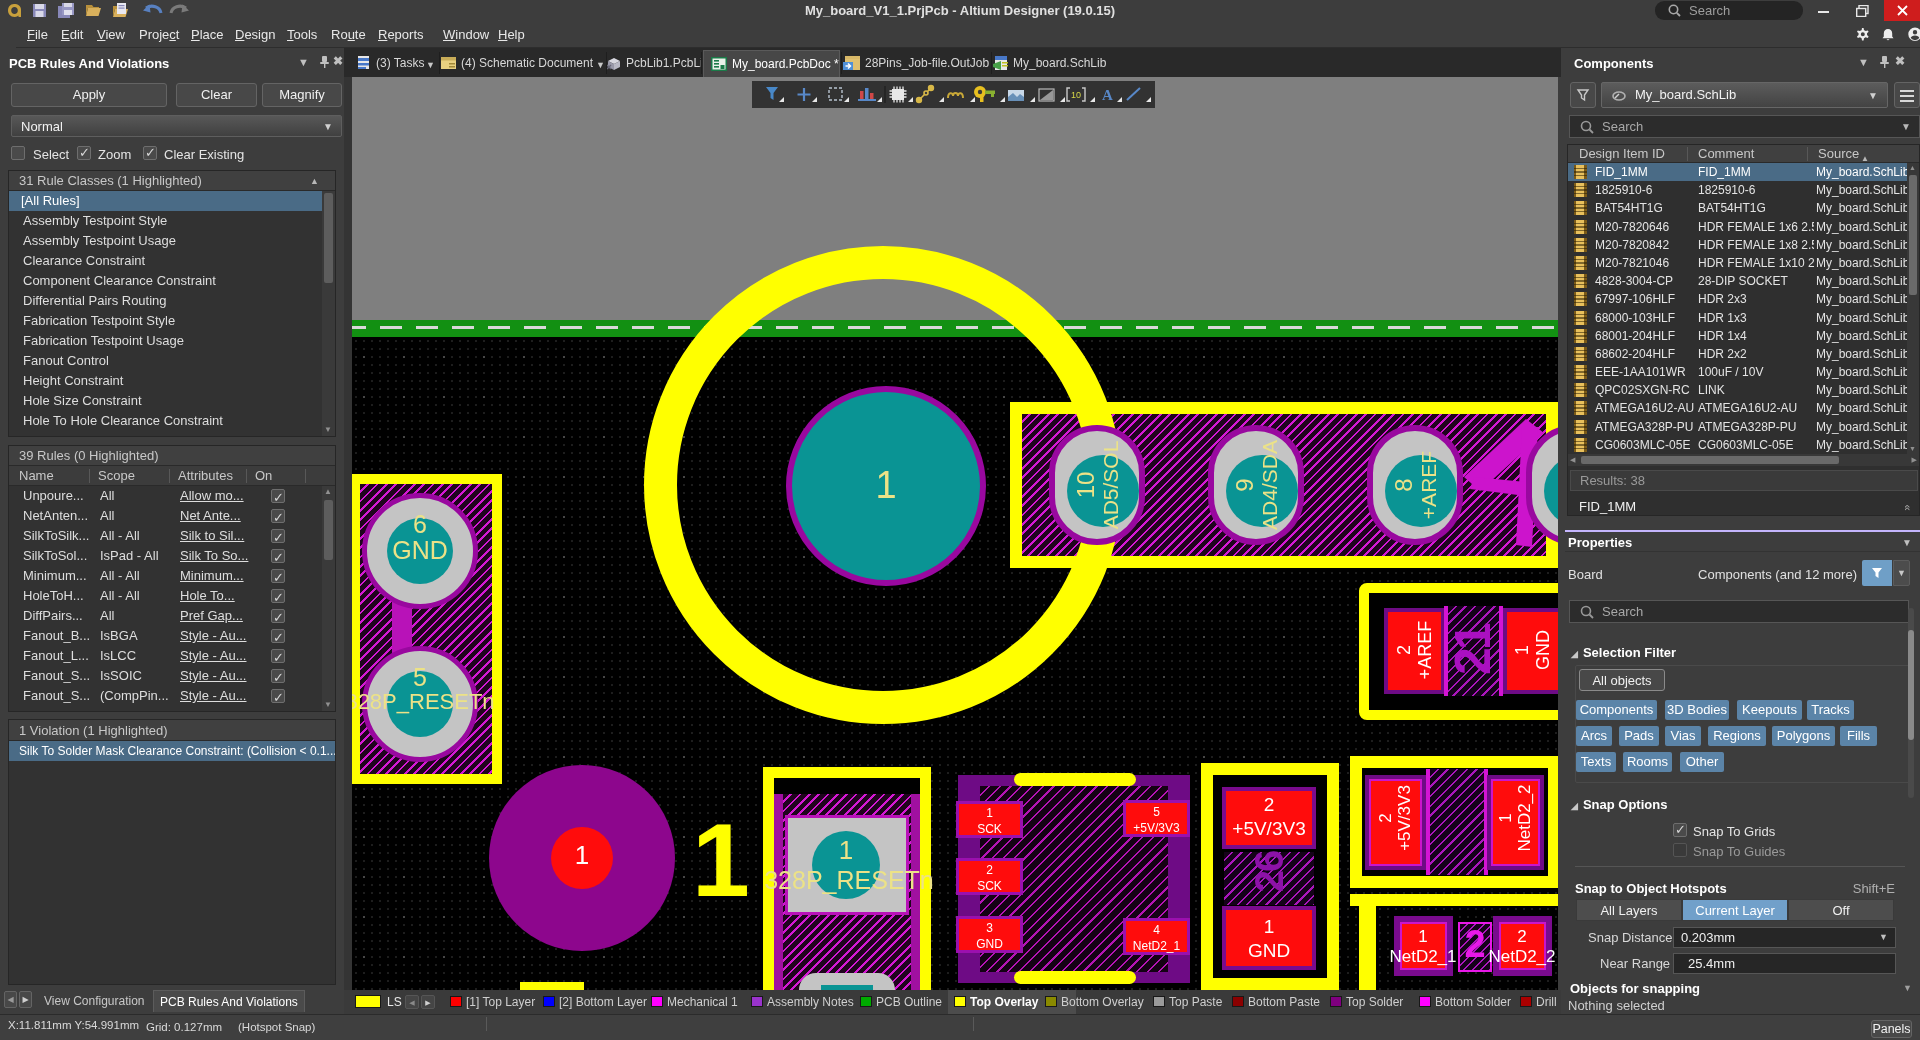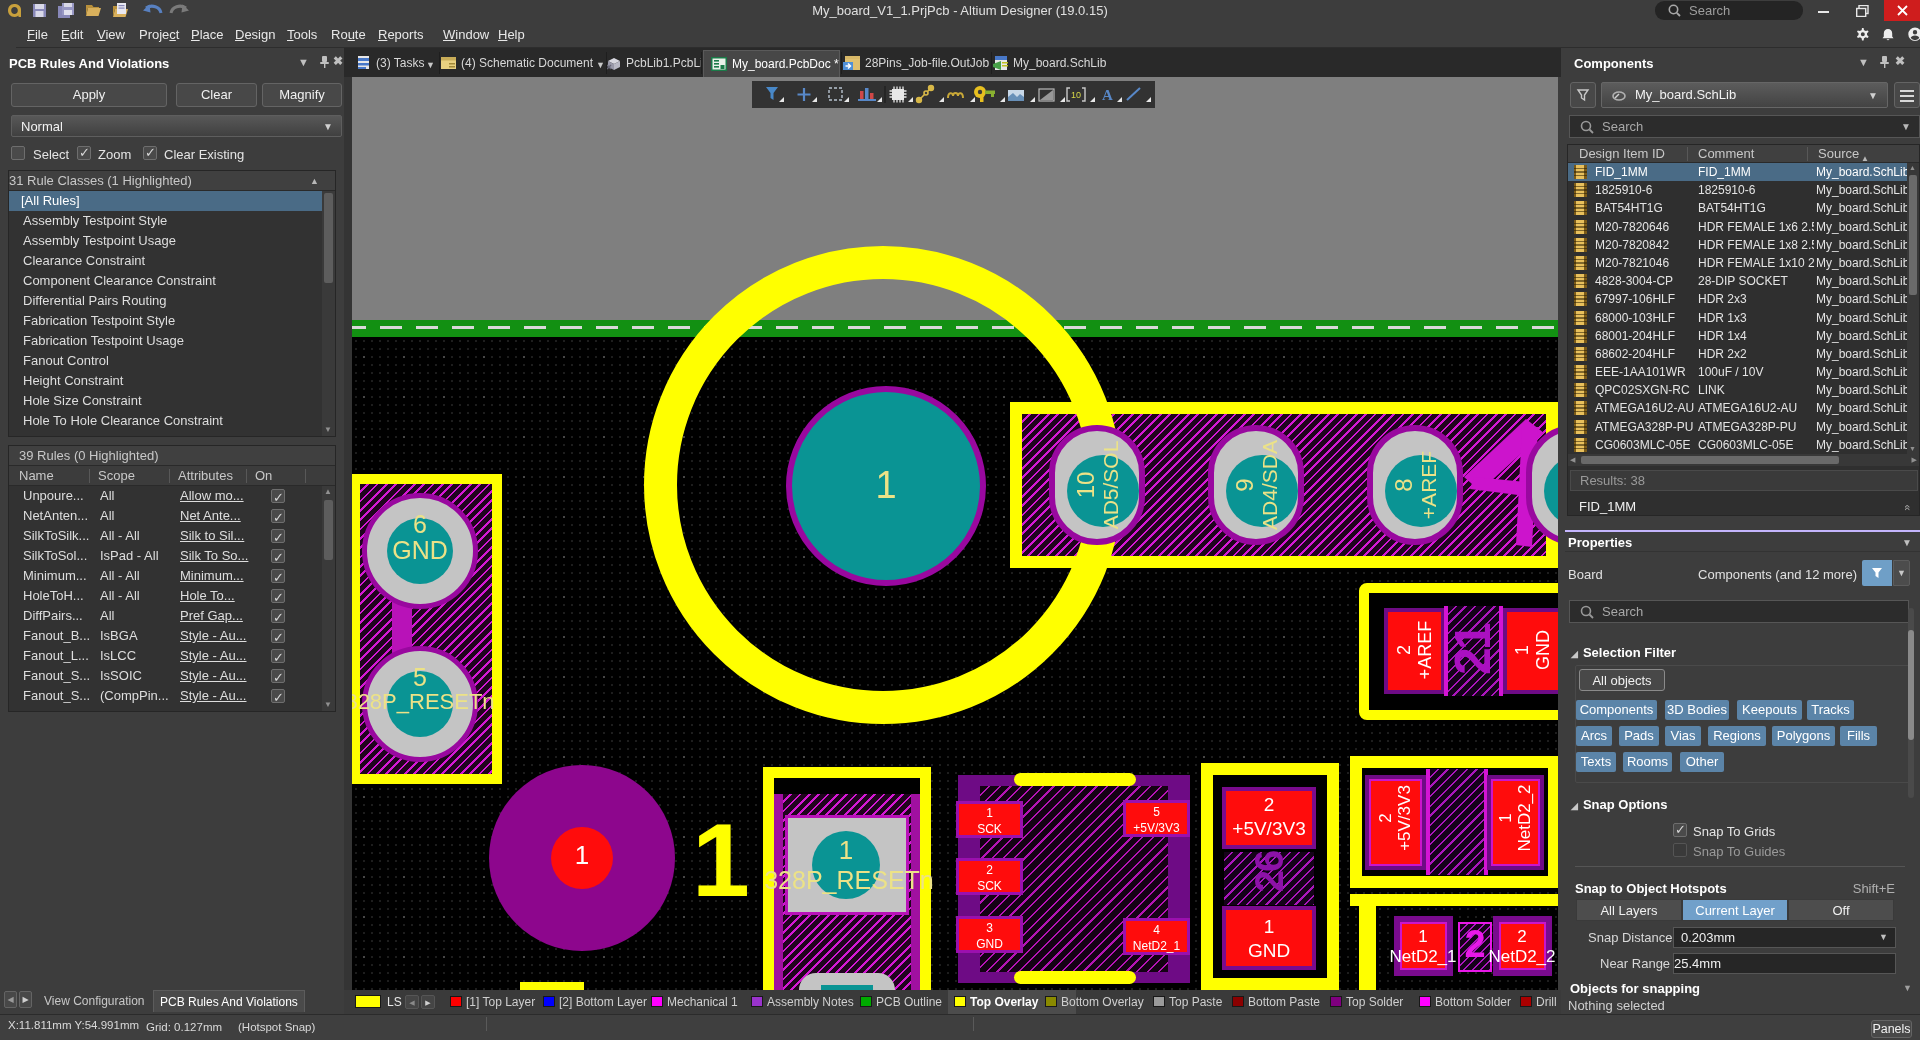--- a/index.html
+++ b/index.html
@@ -3,21 +3,21 @@
 <meta charset="utf-8">
 <style>
 * { margin:0; padding:0; box-sizing:border-box; }
 html,body { width:1920px; height:1040px; overflow:hidden; background:#3d3d3d;
   font-family:"Liberation Sans", sans-serif; }
 .abs { position:absolute; }
 #page { position:relative; width:1920px; height:1040px; }
 
 
 #titlebar { position:absolute; left:0; top:0; width:1920px; height:21px; background:#3d3d3d; }
-#title { position:absolute; left:0; top:3px; width:1920px; text-align:center; color:#e0e0e0; font-size:13px; }
+#title { position:absolute; left:0; top:3px; width:1920px; text-align:center; color:#e0e0e0; font-size:13px;font-weight:bold; }
 #searchbox { position:absolute; left:1655px; top:1px; width:148px; height:19px; background:#242424; border-radius:9px; color:#9e9e9e; font-size:13px; line-height:19px; }
 #closebtn { position:absolute; left:1884px; top:0; width:36px; height:21px; background:#cf1d1d; color:#fff; text-align:center; font-size:12px; line-height:20px; font-weight:bold; }
 
 #menubar { position:absolute; left:16px; top:21px; width:1920px; height:27px; background:#3d3d3d; border-bottom:1px solid #2d2d2d;text-align:right; }
 .menuitem { position:absolute; top:6px; color:#e8e8e8; font-size:13px; }
 
 
 #leftpanel { position:absolute; left:0; top:48px; width:344px; height:966px; background:#3d3d3d; }
 .panelhdr { color:#fff; font-weight:bold; font-size:13px; }
 .btn { position:absolute; background:#484848; border:1px solid #646464; border-radius:3px; color:#f0f0f0; font-size:13px; text-align:center; }
@@ -154,21 +154,21 @@
     <div class="btn" style="left:262px;top:35px;width:80px;height:24px;line-height:22px">Magnify</div>
     <div class="abs" style="left:11px;top:67px;width:331px;height:22px;background:linear-gradient(#585858,#404040);border:1px solid #5e5e5e;border-radius:2px;color:#f2f2f2;font-size:13px;line-height:21px"><span style="margin-left:9px">Normal</span><span style="position:absolute;right:8px;top:0px;font-size:10px;color:#d0d0d0">▼</span></div>
     <div class="cb" style="left:11px;top:98px"></div>
       <div class="cblabel" style="left:33px;top:99px">Select</div>
     <div class="cb on" style="left:77px;top:98px"></div>
       <div class="cblabel" style="left:98px;top:99px">Zoom</div>
     <div class="cb on" style="left:143px;top:98px"></div>
       <div class="cblabel" style="left:164px;top:99px">Clear Existing</div>
 
     <div class="listbox" style="left:8px;top:122px;width:328px;height:267px">
-      <div class="listhdr" style="height:20px;line-height:20px;position:relative"><span style="">31 Rule Classes (1 Highlighted)</span><span style="position:absolute;right:16px;top:0;font-size:9px;color:#b8b8b8">▲</span></div>
+      <div class="listhdr" style="height:20px;line-height:20px;position:relative"><span style="margin-left:10px">31 Rule Classes (1 Highlighted)</span><span style="position:absolute;right:16px;top:0;font-size:9px;color:#b8b8b8">▲</span></div>
       <div style="position:absolute;left:0;top:20px;right:13px;bottom:0;overflow:hidden">
         <div class="lrow sel" style="padding-left:12px">[All Rules]</div>
         <div class="lrow" style="padding-left:14px">Assembly Testpoint Style</div>
         <div class="lrow" style="padding-left:14px">Assembly Testpoint Usage</div>
         <div class="lrow" style="padding-left:14px">Clearance Constraint</div>
         <div class="lrow" style="padding-left:14px">Component Clearance Constraint</div>
         <div class="lrow" style="padding-left:14px">Differential Pairs Routing</div>
         <div class="lrow" style="padding-left:14px">Fabrication Testpoint Style</div>
         <div class="lrow" style="padding-left:14px">Fabrication Testpoint Usage</div>
         <div class="lrow" style="padding-left:14px">Fanout Control</div>
@@ -262,20 +262,24 @@
             <span class="cb on rcb"></span>
           </div>
       </div>
       <div style="position:absolute;right:0;top:40px;width:13px;bottom:0;background:#3a3a3a">
         <div style="position:absolute;left:2px;top:14px;width:9px;height:60px;background:#5d5d5d;border-radius:2px"></div>
         <div style="position:absolute;left:2px;top:1px;color:#909090;font-size:8px">▲</div>
         <div style="position:absolute;left:2px;bottom:2px;color:#909090;font-size:8px">▼</div>
       </div>
     </div>
 
+    <div class="listbox" style="left:8px;top:671px;width:328px;height:266px">
+      <div class="listhdr" style="height:21px;line-height:21px"><span style="margin-left:10px">1 Violation (1 Highlighted)</span></div>
+      <div class="lrow sel" style="padding-left:10px;font-size:12px">Silk To Solder Mask Clearance Constraint: (Collision &lt; 0.1...</div>
+    </div>
 
     <div class="abs" style="left:0;top:940px;width:344px;height:26px">
       <div class="btn" style="left:4px;top:3px;width:13px;height:17px;font-size:8px;line-height:16px;color:#9a9a9a;border-radius:2px">◀</div>
       <div class="btn" style="left:19px;top:3px;width:13px;height:17px;font-size:8px;line-height:16px;color:#cfcfcf;border-radius:2px">▶</div>
       <div class="abs" style="left:38px;top:2px;height:22px;line-height:22px;padding:0 6px;color:#c8c8c8;font-size:12px">View Configuration</div>
       <div class="abs" style="left:153px;top:2px;height:22px;line-height:22px;padding:0 6px;color:#fff;font-size:12px;background:#4a4a4a;border:1px solid #5c5c5c;border-bottom:none">PCB Rules And Violations</div>
     </div>
   </div>
   <div id="doctabs">
     <svg class="abs" style="left:14px;top:8px" width="13" height="14">
@@ -772,21 +776,21 @@
       <div class="cblabel" style="left:128px;top:796px;color:#9a9a9a">Snap To Guides</div>
     <div class="abs" style="left:10px;top:818px;width:330px;border-top:1px solid #555"></div>
     <div class="abs" style="left:10px;top:833px;color:#fff;font-weight:bold;font-size:13px">Snap to Object Hotspots</div>
     <div class="abs" style="right:25px;top:833px;color:#b0b0b0;font-size:13px">Shift+E</div>
     <div class="abs" style="left:11px;top:851px;width:106px;height:22px;background:#4d4d4d;border:1px solid #3a3a3a;color:#f0f0f0;font-size:13px;text-align:center;line-height:21px">All Layers</div>
     <div class="abs" style="left:117px;top:851px;width:106px;height:22px;background:#71a0ca;border:1px solid #3a3a3a;color:#fff;font-size:13px;text-align:center;line-height:21px">Current Layer</div>
     <div class="abs" style="left:223px;top:851px;width:106px;height:22px;background:#4d4d4d;border:1px solid #3a3a3a;color:#f0f0f0;font-size:13px;text-align:center;line-height:21px">Off</div>
     <div class="abs" style="left:23px;top:882px;color:#d8d8d8;font-size:13px">Snap Distance</div>
     <div class="input" style="left:108px;top:879px;width:223px;height:21px;line-height:19px"><span style="margin-left:7px">0.203mm</span><span style="position:absolute;right:7px;top:0;font-size:9px;color:#c0c0c0">▼</span></div>
     <div class="abs" style="left:35px;top:908px;color:#d8d8d8;font-size:13px">Near Range</div>
-    <div class="input" style="left:108px;top:905px;width:223px;height:21px;line-height:19px"><span style="margin-left:0">25.4mm</span></div>
+    <div class="input" style="left:108px;top:905px;width:223px;height:21px;line-height:19px"><span style="margin-left:14px">25.4mm</span></div>
     <div class="abs" style="left:5px;top:933px;color:#fff;font-weight:bold;font-size:13px">Objects for snapping</div>
     <div class="abs" style="right:8px;top:935px;color:#a0a0a0;font-size:9px">▼</div>
     <div class="abs" style="left:3px;top:950px;color:#cfcfcf;font-size:13px">Nothing selected</div>
   </div>
   <div id="statusbar">
     <div class="abs" style="left:8px;top:4px">X:11.811mm Y:54.991mm</div>
     <div class="abs" style="left:146px;top:6px">Grid: 0.127mm</div>
     <div class="abs" style="left:238px;top:6px">(Hotspot Snap)</div>
     <div class="abs" style="left:486px;top:2px;width:1px;height:14px;background:#5a5a5a"></div>
     <div class="abs" style="left:973px;top:2px;width:1px;height:14px;background:#5a5a5a"></div>

